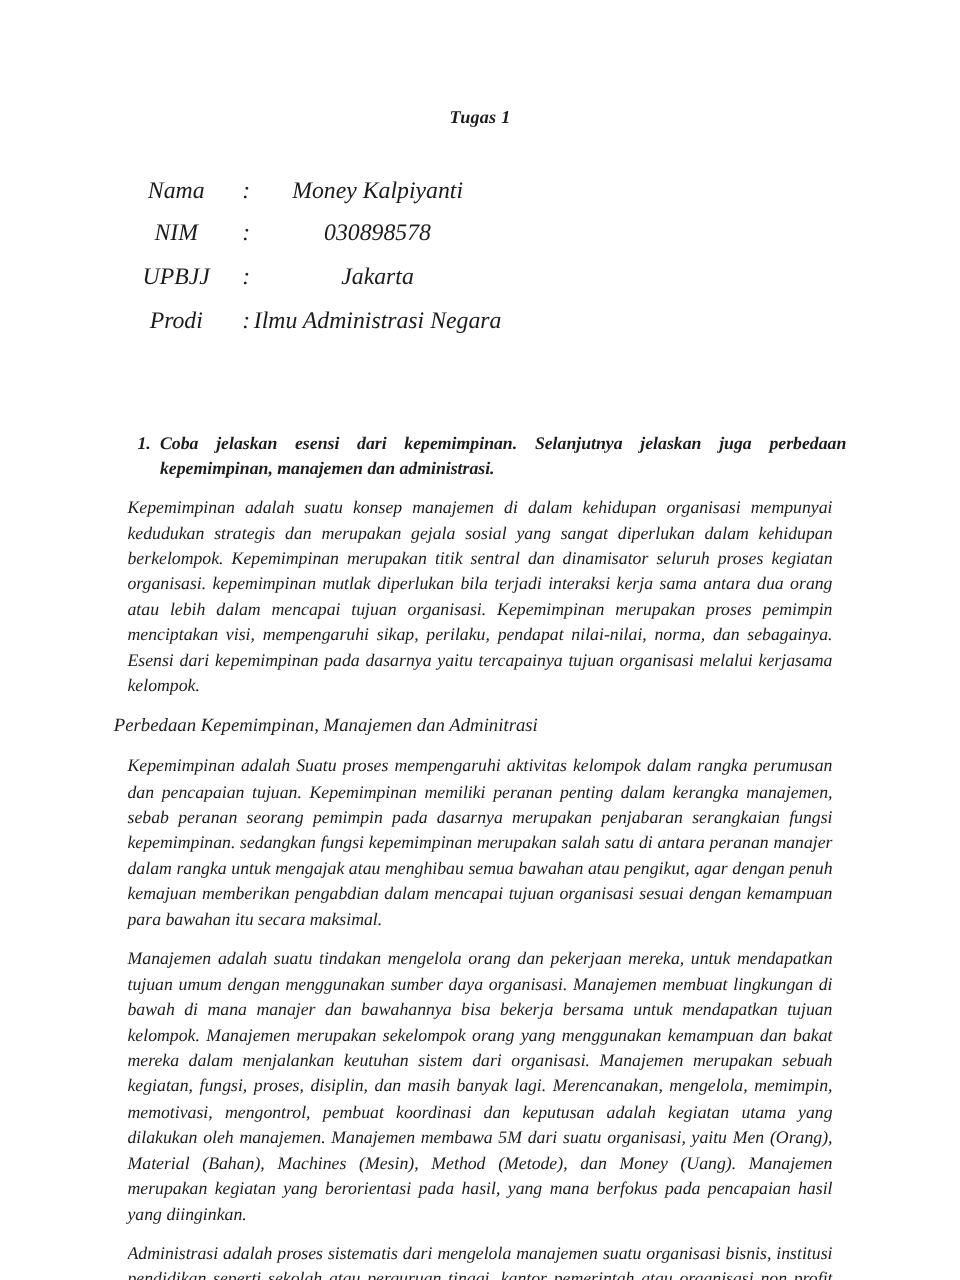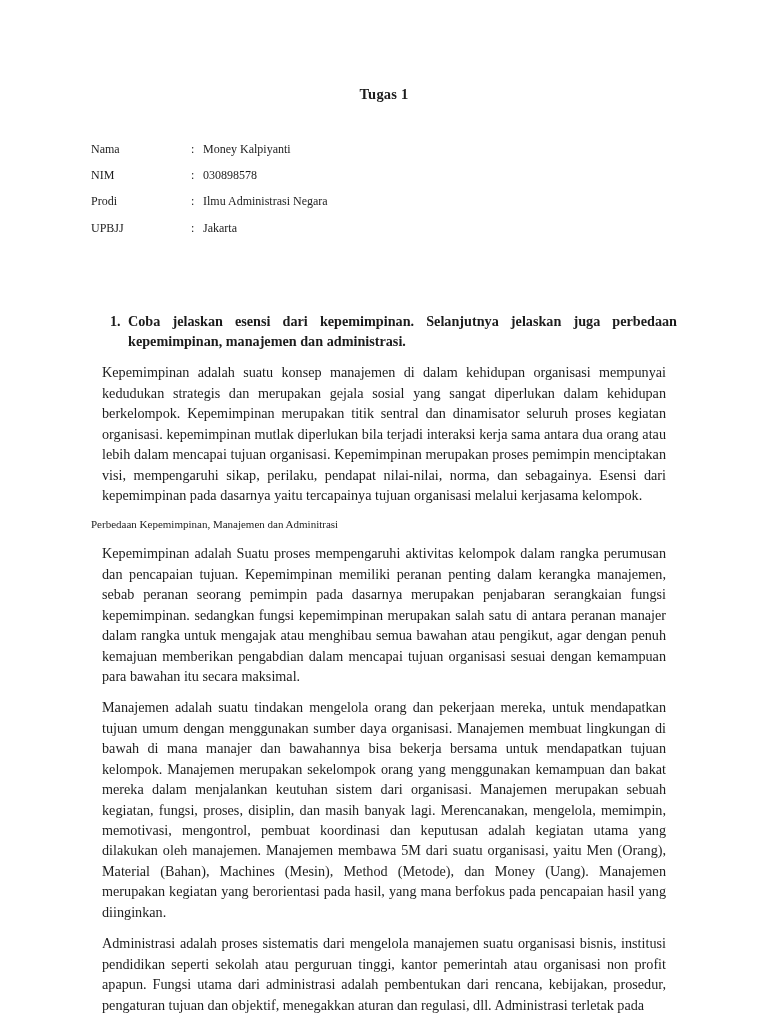--- a/index.html
+++ b/index.html
@@ -15,20 +15,21 @@
     color: #1c1c1c;
     -webkit-font-smoothing: antialiased;
   }
   .page {
     position: relative;
     width: 768px;
     height: 868px;
     background: #ffffff;
     box-sizing: border-box;
     padding: 0;
+    font-style: italic;
   }
   .content {
     position: absolute;
     left: 91px;
     top: 0;
     width: 586px;
   }
 
   
   .title-block {
@@ -48,21 +49,22 @@
     letter-spacing: 0.2px;
     margin: 0;
     padding-top: 15px;
     line-height: 1.35;
   }
 
   
   .identity {
     margin-top: 37px;
     border-collapse: collapse;
-    font-size: 12px;
+    font-size: 19px;
+    text-align: center;
   }
   .identity tr td {
     padding: 0 0 12px 0;
     vertical-align: top;
     line-height: 1.2;
     white-space: nowrap;
   }
   .identity .lbl {
     width: 100px;
   }
@@ -100,21 +102,21 @@
     text-align: justify;
     text-justify: inter-word;
     margin: 11px;
   }
   .gap-lg { margin-top: 24px; }
   .gap-xl { margin-top: 47px; }
   .gap-md { margin-top: 21px; }
   .gap-sm { margin-top: 20px; }
 
   .subheading {
-    font-size: 11px;
+    font-size: 15px;
     line-height: 1.44;
     text-align: left;
     margin: 0;
   }
   .clip {
     overflow: hidden;
   }
 </style>
 </head>
 <body>
@@ -132,28 +134,28 @@
           <td class="lbl">Nama</td>
           <td class="sep">:</td>
           <td class="val">Money Kalpiyanti</td>
         </tr>
         <tr>
           <td class="lbl">NIM</td>
           <td class="sep">:</td>
           <td class="val">030898578</td>
         </tr>
         <tr>
+          <td class="lbl">UPBJJ</td>
+          <td class="sep">:</td>
+          <td class="val">Jakarta</td>
+        </tr>
+        <tr>
           <td class="lbl">Prodi</td>
           <td class="sep">:</td>
           <td class="val">Ilmu Administrasi Negara</td>
-        </tr>
-        <tr>
-          <td class="lbl">UPBJJ</td>
-          <td class="sep">:</td>
-          <td class="val">Jakarta</td>
         </tr>
       </tbody>
     </table>
 
     <ol class="question-list">
       <li class="question-item">
         <span class="question-num">1.</span>
         <span>Coba jelaskan esensi dari kepemimpinan. Selanjutnya jelaskan juga perbedaan kepemimpinan, manajemen dan administrasi.</span>
       </li>
     </ol>

